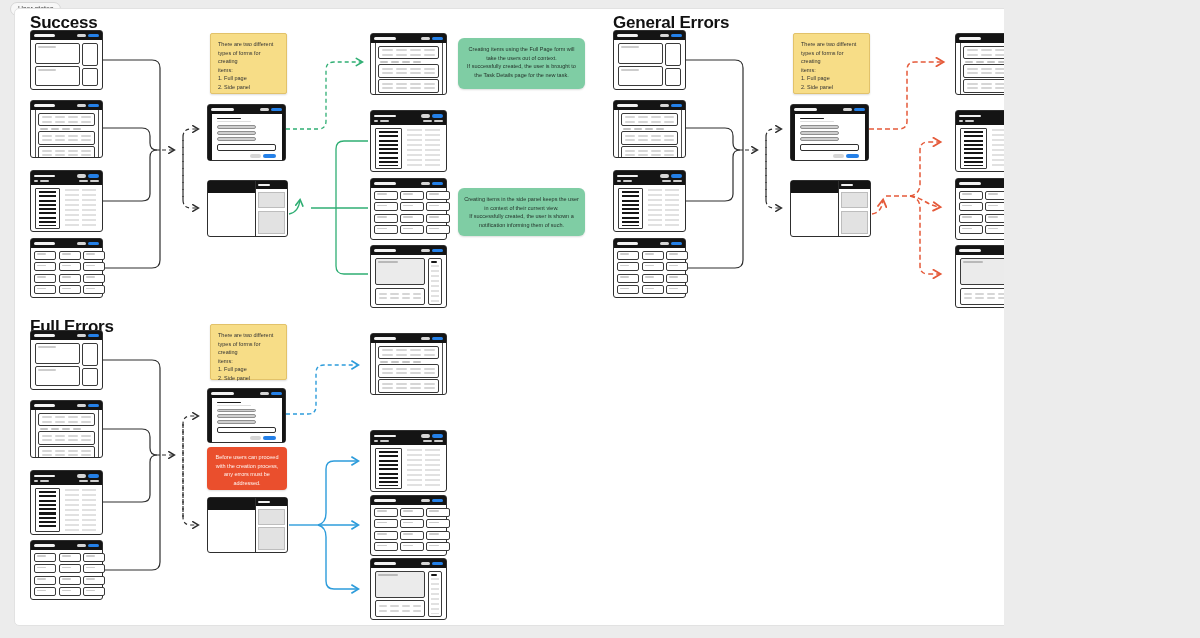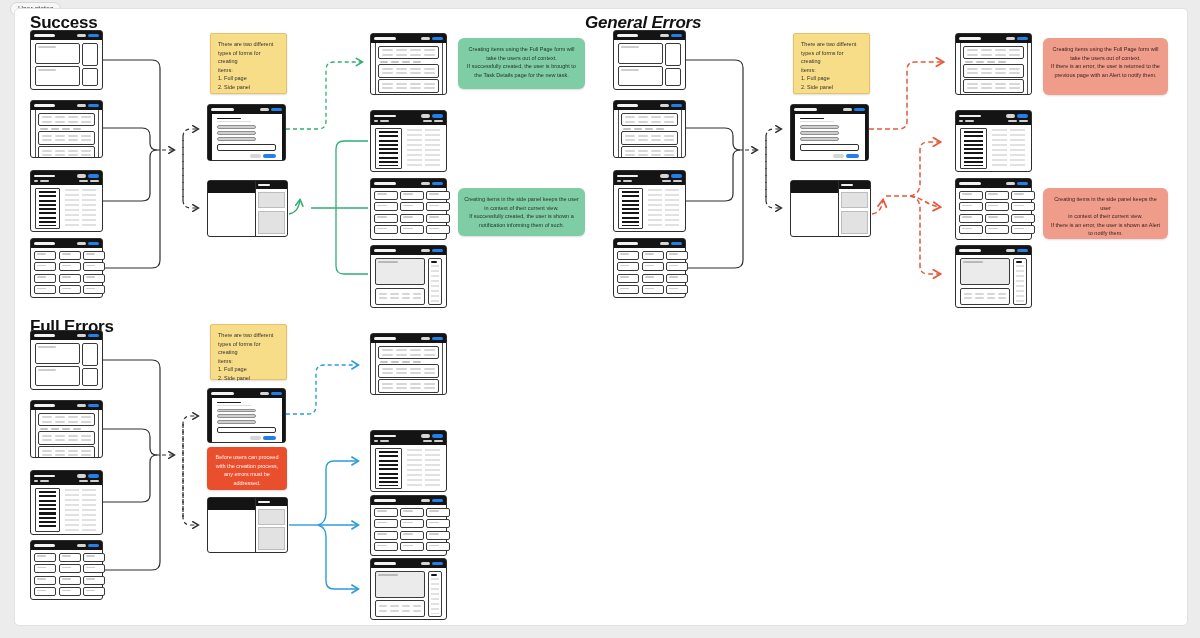--- a/index.html
+++ b/index.html
@@ -1,17 +1,17 @@
 <!DOCTYPE html>
 <html><head>
 <meta charset="utf-8">
 <style>
   html,body{margin:0;padding:0;}
   body{width:1200px;height:638px;background:#ececec;font-family:"Liberation Sans",sans-serif;}
-  .page{position:relative;width:1200px;height:638px;overflow:hidden;}
+  .page{position:relative;width:1004px;height:638px;overflow:hidden;}
   .canvas{position:absolute;left:14px;top:8px;width:1172px;height:616px;background:#ffffff;border:1px solid #e2e2e2;border-radius:5px;}
   .chip{position:absolute;left:10px;top:2px;padding:2px 7px;font-size:7px;color:#444;background:#f7f7f7;border:1px solid #d7d7d7;border-radius:7px;line-height:1.2;}
   .h{position:absolute;font-size:17px;font-weight:700;color:#111;letter-spacing:-0.2px;line-height:1;}
   .connectors{position:absolute;left:0;top:0;pointer-events:none;}
 
   
   .sticky{position:absolute;box-sizing:border-box;white-space:pre-line;color:#333;
           font-size:5.5px;line-height:1.55;box-shadow:0 1px 2px rgba(0,0,0,.14);}
   .sy{background:#F7DD87;border:1px solid #E2C26A;border-radius:2px;padding:6px 7px;text-align:left;}
   .sg{background:#7FCDA4;border-radius:6px;padding:7px 6px;text-align:center;color:#25352c;}
@@ -171,21 +171,21 @@
     </g>
     <g stroke="#2D9CDB" stroke-width="1.4" fill="none">
       <path d="M289,525 H318"></path>
       <path d="M318,525 Q326,523 326,513 V469 Q326,461 334,461 H358" marker-end="url(#mL)"></path>
       <path d="M318,525 H358" marker-end="url(#mL)"></path>
       <path d="M318,525 Q326,527 326,537 V581 Q326,589 334,589 H358" marker-end="url(#mL)"></path>
     </g>
   </svg>
 
   <div class="h" style="left:30px;top:14px;">Success</div>
-  <div class="h" style="left:585px;top:14px;font-style:italic;">General Errors</div>
+  <div class="h" style="left:613px;top:14px;">General Errors</div>
   <div class="h" style="left:30px;top:318px;">Full Errors</div>
 
   <div class="sticky sy" style="left:210px;top:33px;width:77px;height:61px;">There are two different
 types of forms for creating
 items:
 1. Full page
 2. Side panel</div>
   <div class="sticky sy" style="left:793px;top:33px;width:77px;height:61px;">There are two different
 types of forms for creating
 items:

